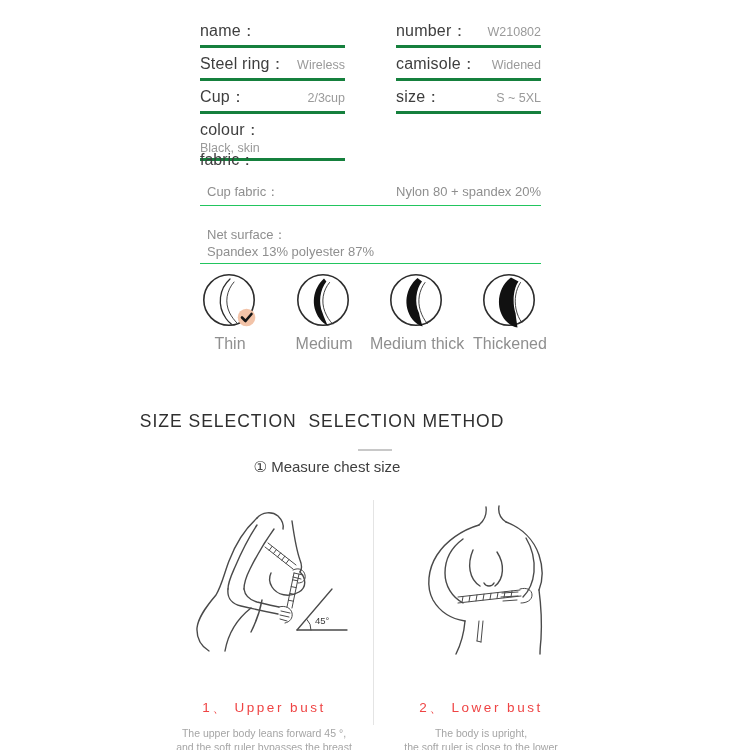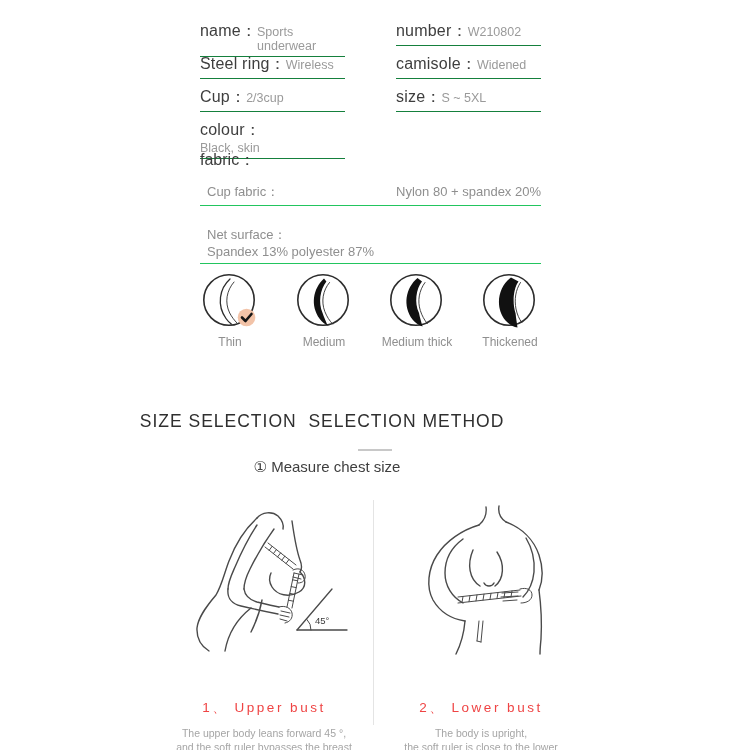--- a/index.html
+++ b/index.html
@@ -1,33 +1,33 @@
 <!DOCTYPE html>
 <html><head>
 <meta charset="utf-8">
 <style>
   html,body{margin:0;padding:0;background:#fff;}
   .page{position:relative;width:750px;height:750px;background:#fff;overflow:hidden;
         font-family:"Liberation Sans","DejaVu Sans",sans-serif;}
   
-  .spec-row{position:absolute;display:flex;align-items:baseline;
-            border-bottom:1px solid #15803d;box-sizing:border-box;padding-bottom:3px;}
+  .spec-row{position:absolute;display:flex;justify-content:space-between;align-items:baseline;
+            border-bottom:3px solid #15803d;box-sizing:border-box;padding-bottom:3px;}
   .spec-row.col-l{left:200px;width:145px;}
   .spec-row.col-r{left:396px;width:145px;}
   .spec-label{font-size:16px;color:#3e3e3e;letter-spacing:.2px;}
   .spec-value{font-size:12.5px;color:#9a9a9a;}
   .fabric-label{position:absolute;left:200px;top:150px;font-size:16px;color:#3e3e3e;}
   .fabric-row{position:absolute;left:200px;width:341px;display:flex;justify-content:space-between;
               align-items:baseline;border-bottom:1px solid #22c55e;box-sizing:border-box;
               padding-bottom:4px;padding-left:7px;}
   .fabric-row .f-label,.fabric-row .f-value{font-size:13px;color:#8f8f8f;}
   
   .cup-heading{position:absolute;left:208px;top:246px;font-size:15.5px;color:#3e3e3e;}
   .cup-option{position:absolute;top:272px;width:96px;text-align:center;}
-  .cup-option .cup-label{display:block;margin-top:5px;font-size:12px;color:#8f8f8f;}
+  .cup-option .cup-label{display:block;margin-top:5px;font-size:16px;color:#8f8f8f;}
   .cup-option svg{display:block;margin:0 auto;}
   
   .size-title{position:absolute;left:0;top:411px;width:644px;text-align:center;
               font-size:17.5px;font-weight:500;color:#2f2f2f;letter-spacing:1px;white-space:pre;}
   .title-divider{position:absolute;left:358px;top:449px;width:34px;height:2px;background:#c8c8c8;}
   .step-title{position:absolute;left:16px;top:458px;width:622px;text-align:center;
               font-size:15px;color:#3f3f3f;}
   
   .figure-svg{position:absolute;}
   .v-divider{position:absolute;left:373px;top:500px;width:1px;height:225px;background:#e4e4e4;}
@@ -43,21 +43,20 @@
   svg .echo{fill:none;stroke:#2d2d2d;stroke-width:.9;stroke-linecap:round;}
   svg .angle-txt{font-family:"Liberation Sans",sans-serif;font-size:9.5px;fill:#3c3c3c;}
 </style>
 </head>
 <body>
 
 <div class="page">
 
   <div class="spec-row col-l" style="top:21px;">
     <span class="spec-label">name：</span>
-    <span class="spec-value">Sports underwear</span>
   </div>
   <div class="spec-row col-l" style="top:54px;">
     <span class="spec-label">Steel ring：</span>
     <span class="spec-value">Wireless</span>
   </div>
   <div class="spec-row col-l" style="top:87px;">
     <span class="spec-label">Cup：</span>
     <span class="spec-value">2/3cup</span>
   </div>
   <div class="spec-row col-l" style="top:120px;flex-direction:column;">

